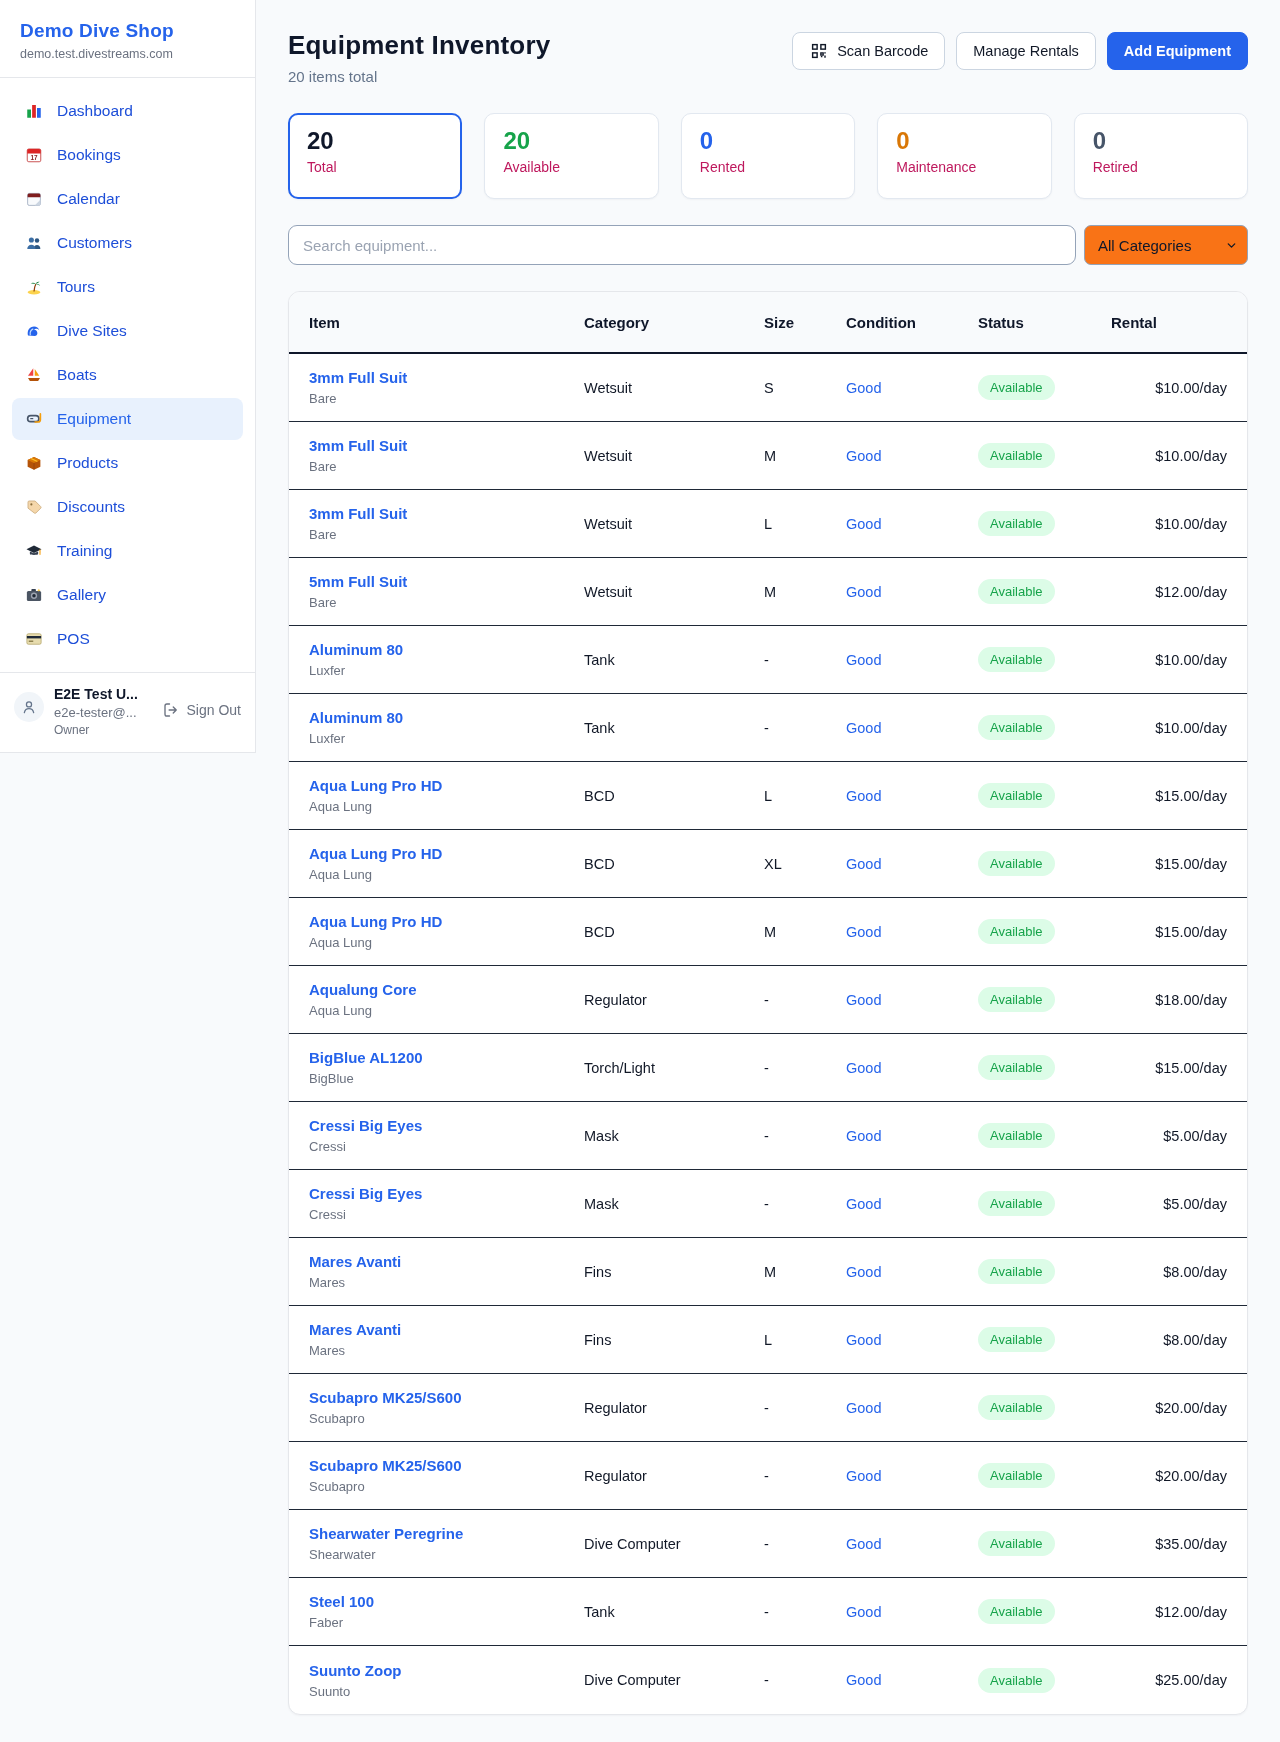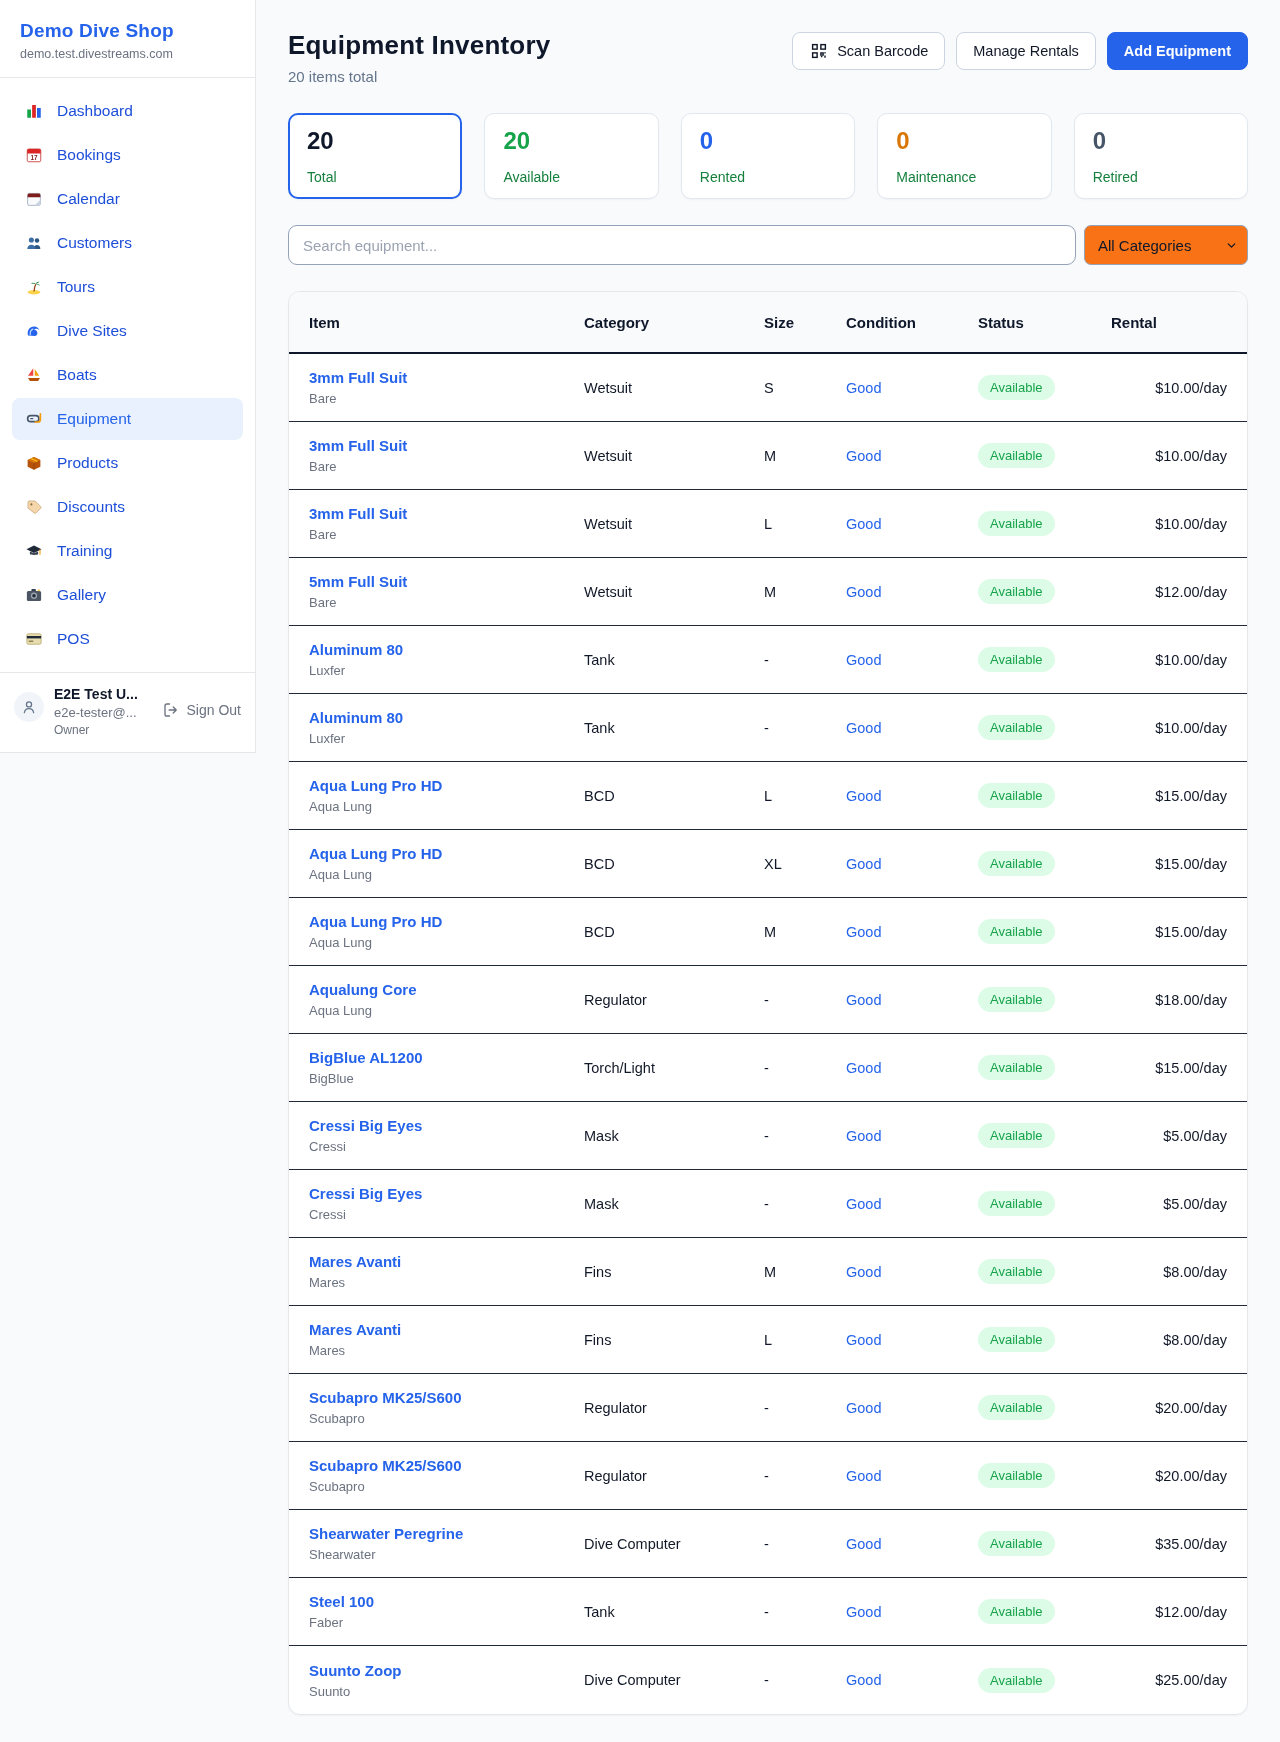--- a/index.html
+++ b/index.html
@@ -58,21 +58,21 @@
   .btn-primary { background:#2563eb; border:1px solid #2563eb; color:#ffffff; font-weight:600; }
 
   
   .stats { display:flex; gap:22px; margin-top:28px; }
   .stat {
     flex:1; background:#ffffff; border:1px solid #e2e8f0; border-radius:10px;
     padding:13px 18px; height:86px; box-shadow:0 1px 2px rgba(15,23,42,.04); cursor:pointer;
   }
   .stat.active { border:2px solid #2563eb; padding:12px 17px; }
   .stat-num { font-size:24px; font-weight:700; }
-  .stat-label { font-size:14px; color:#15803d; margin-top:14px; }
+  .stat-label { font-size:14px; color:#be185d; margin-top:4px; }
 
   
   .filter-row { display:flex; gap:8px; margin-top:26px; }
   .search-input {
     flex:1; height:40px; border:1px solid #94a3b8; border-radius:9px; padding:0 14px;
     font-size:15px; color:#0f172a; background:#ffffff; font-family:inherit; outline:none;
   }
   .search-input::placeholder { color:#9aa3b2; }
   .select-wrap { position:relative; width:164px; flex:0 0 164px; }
   .cat-select {

